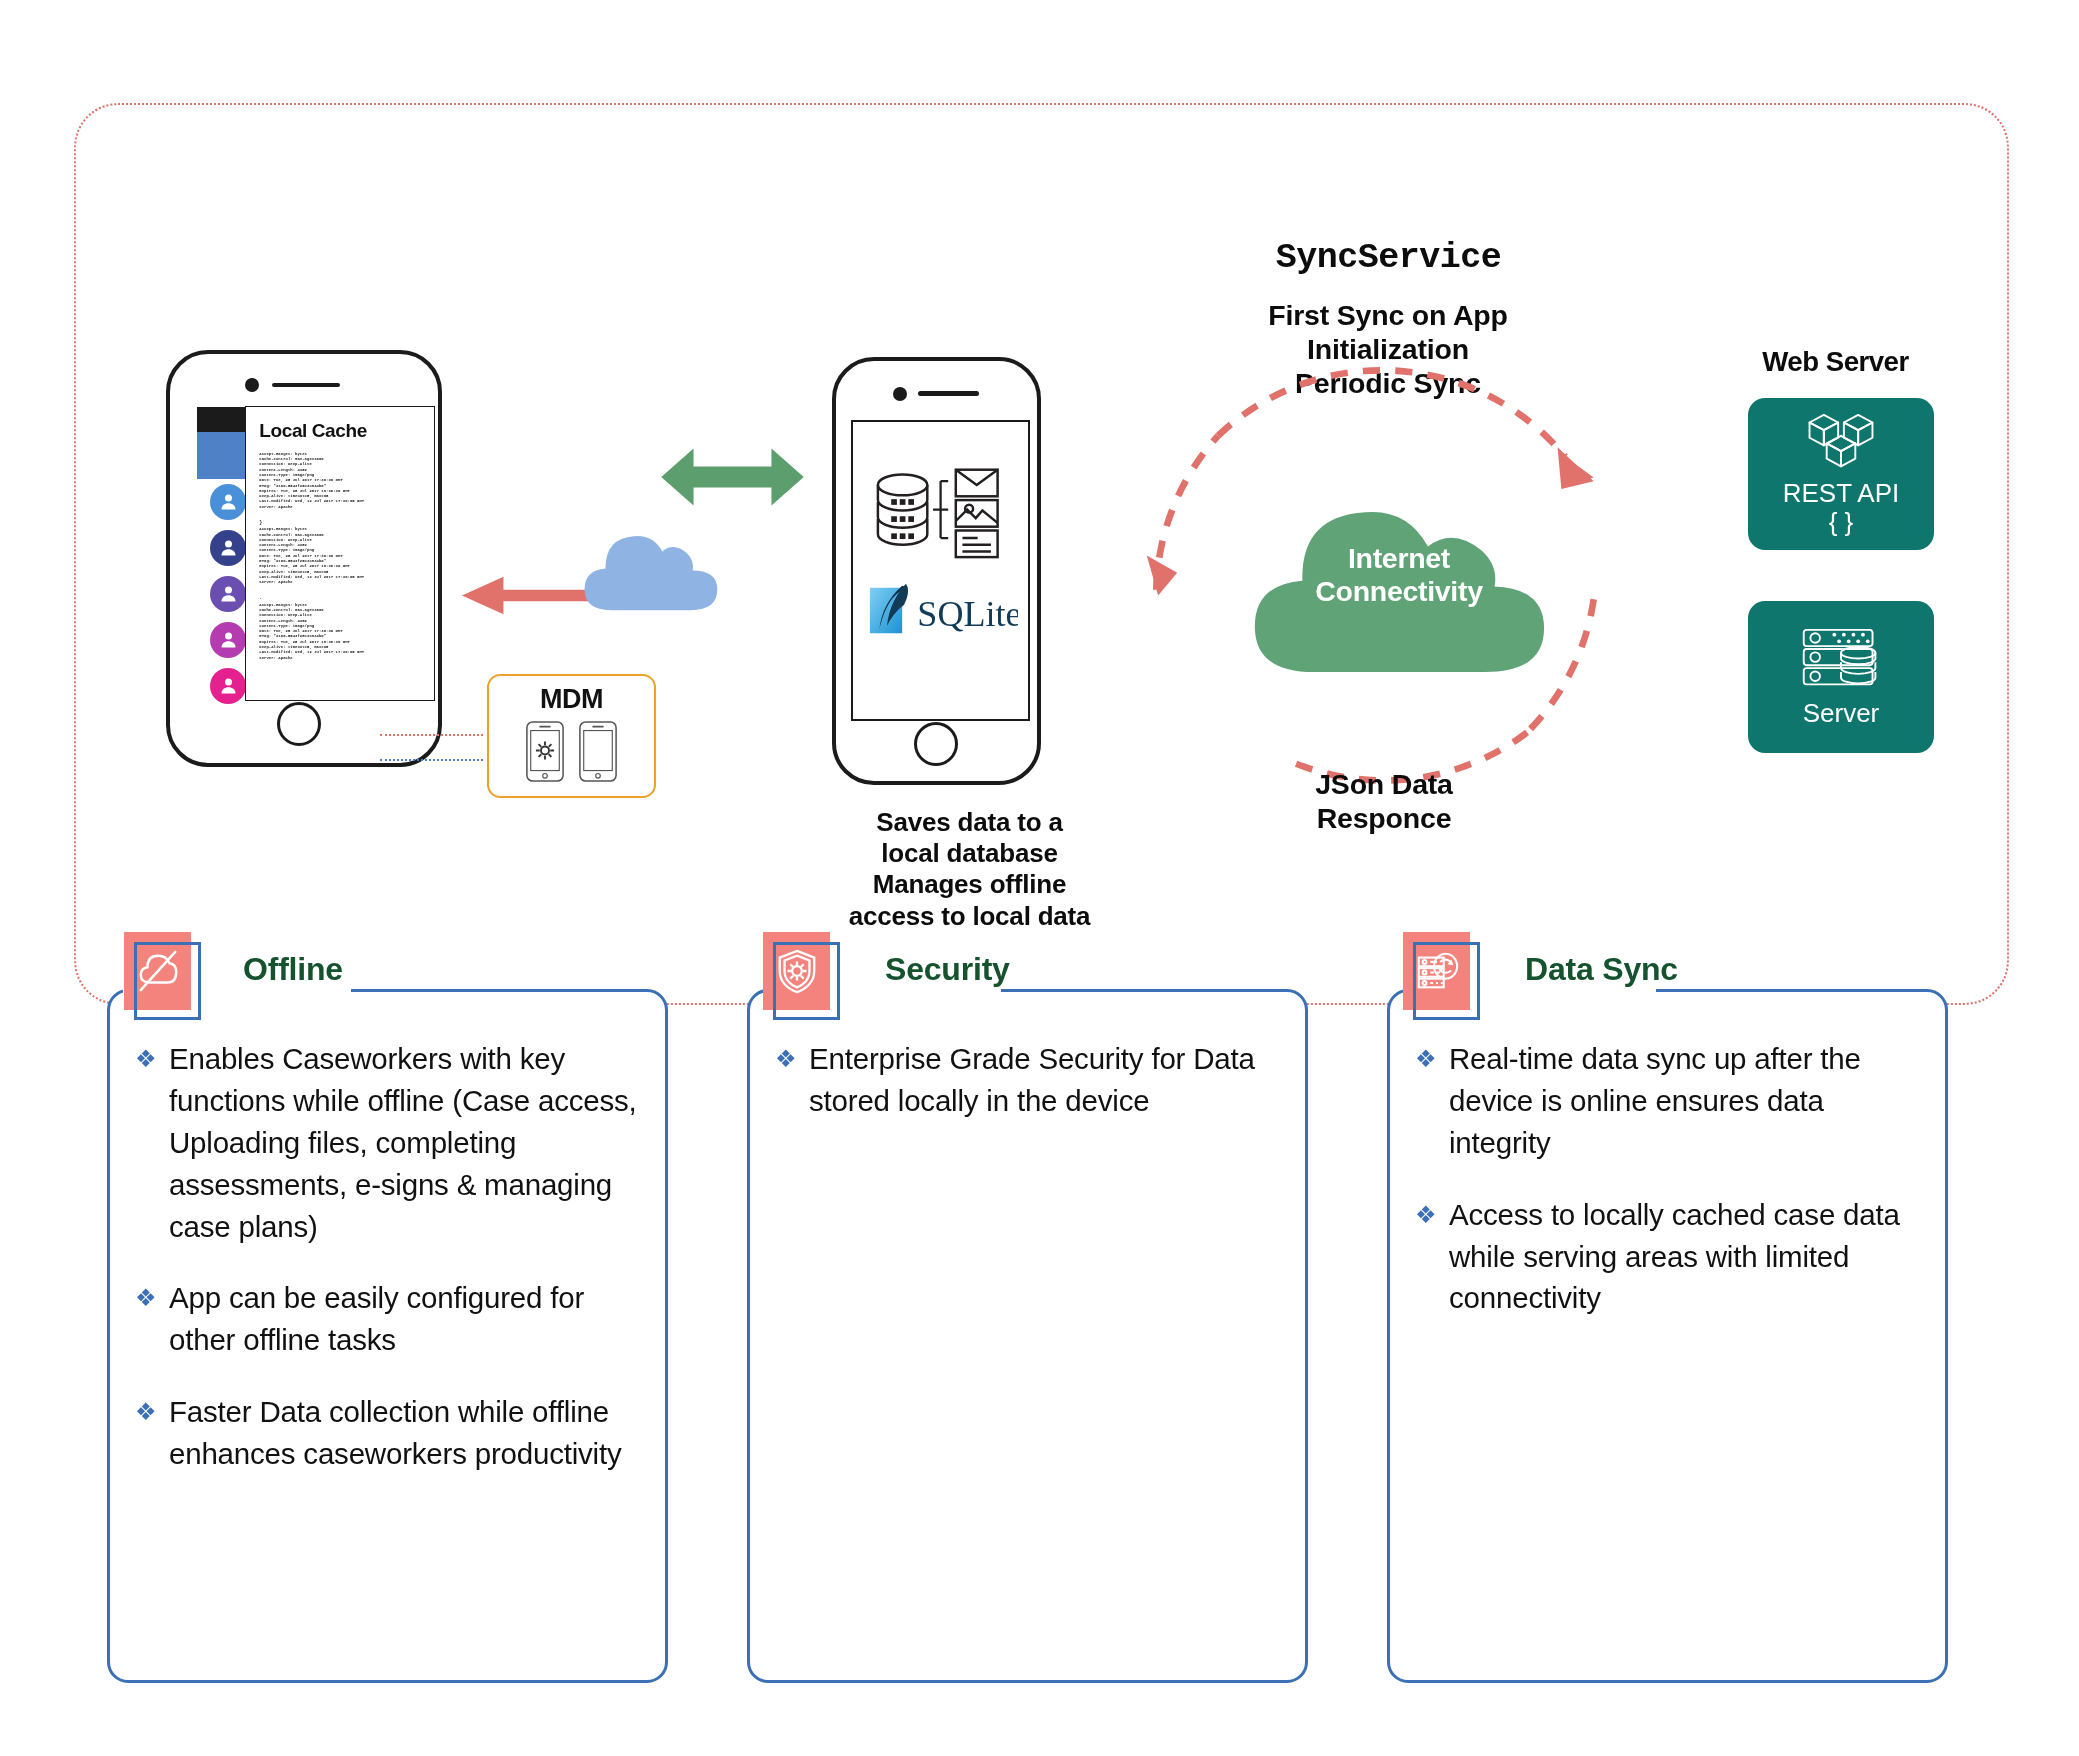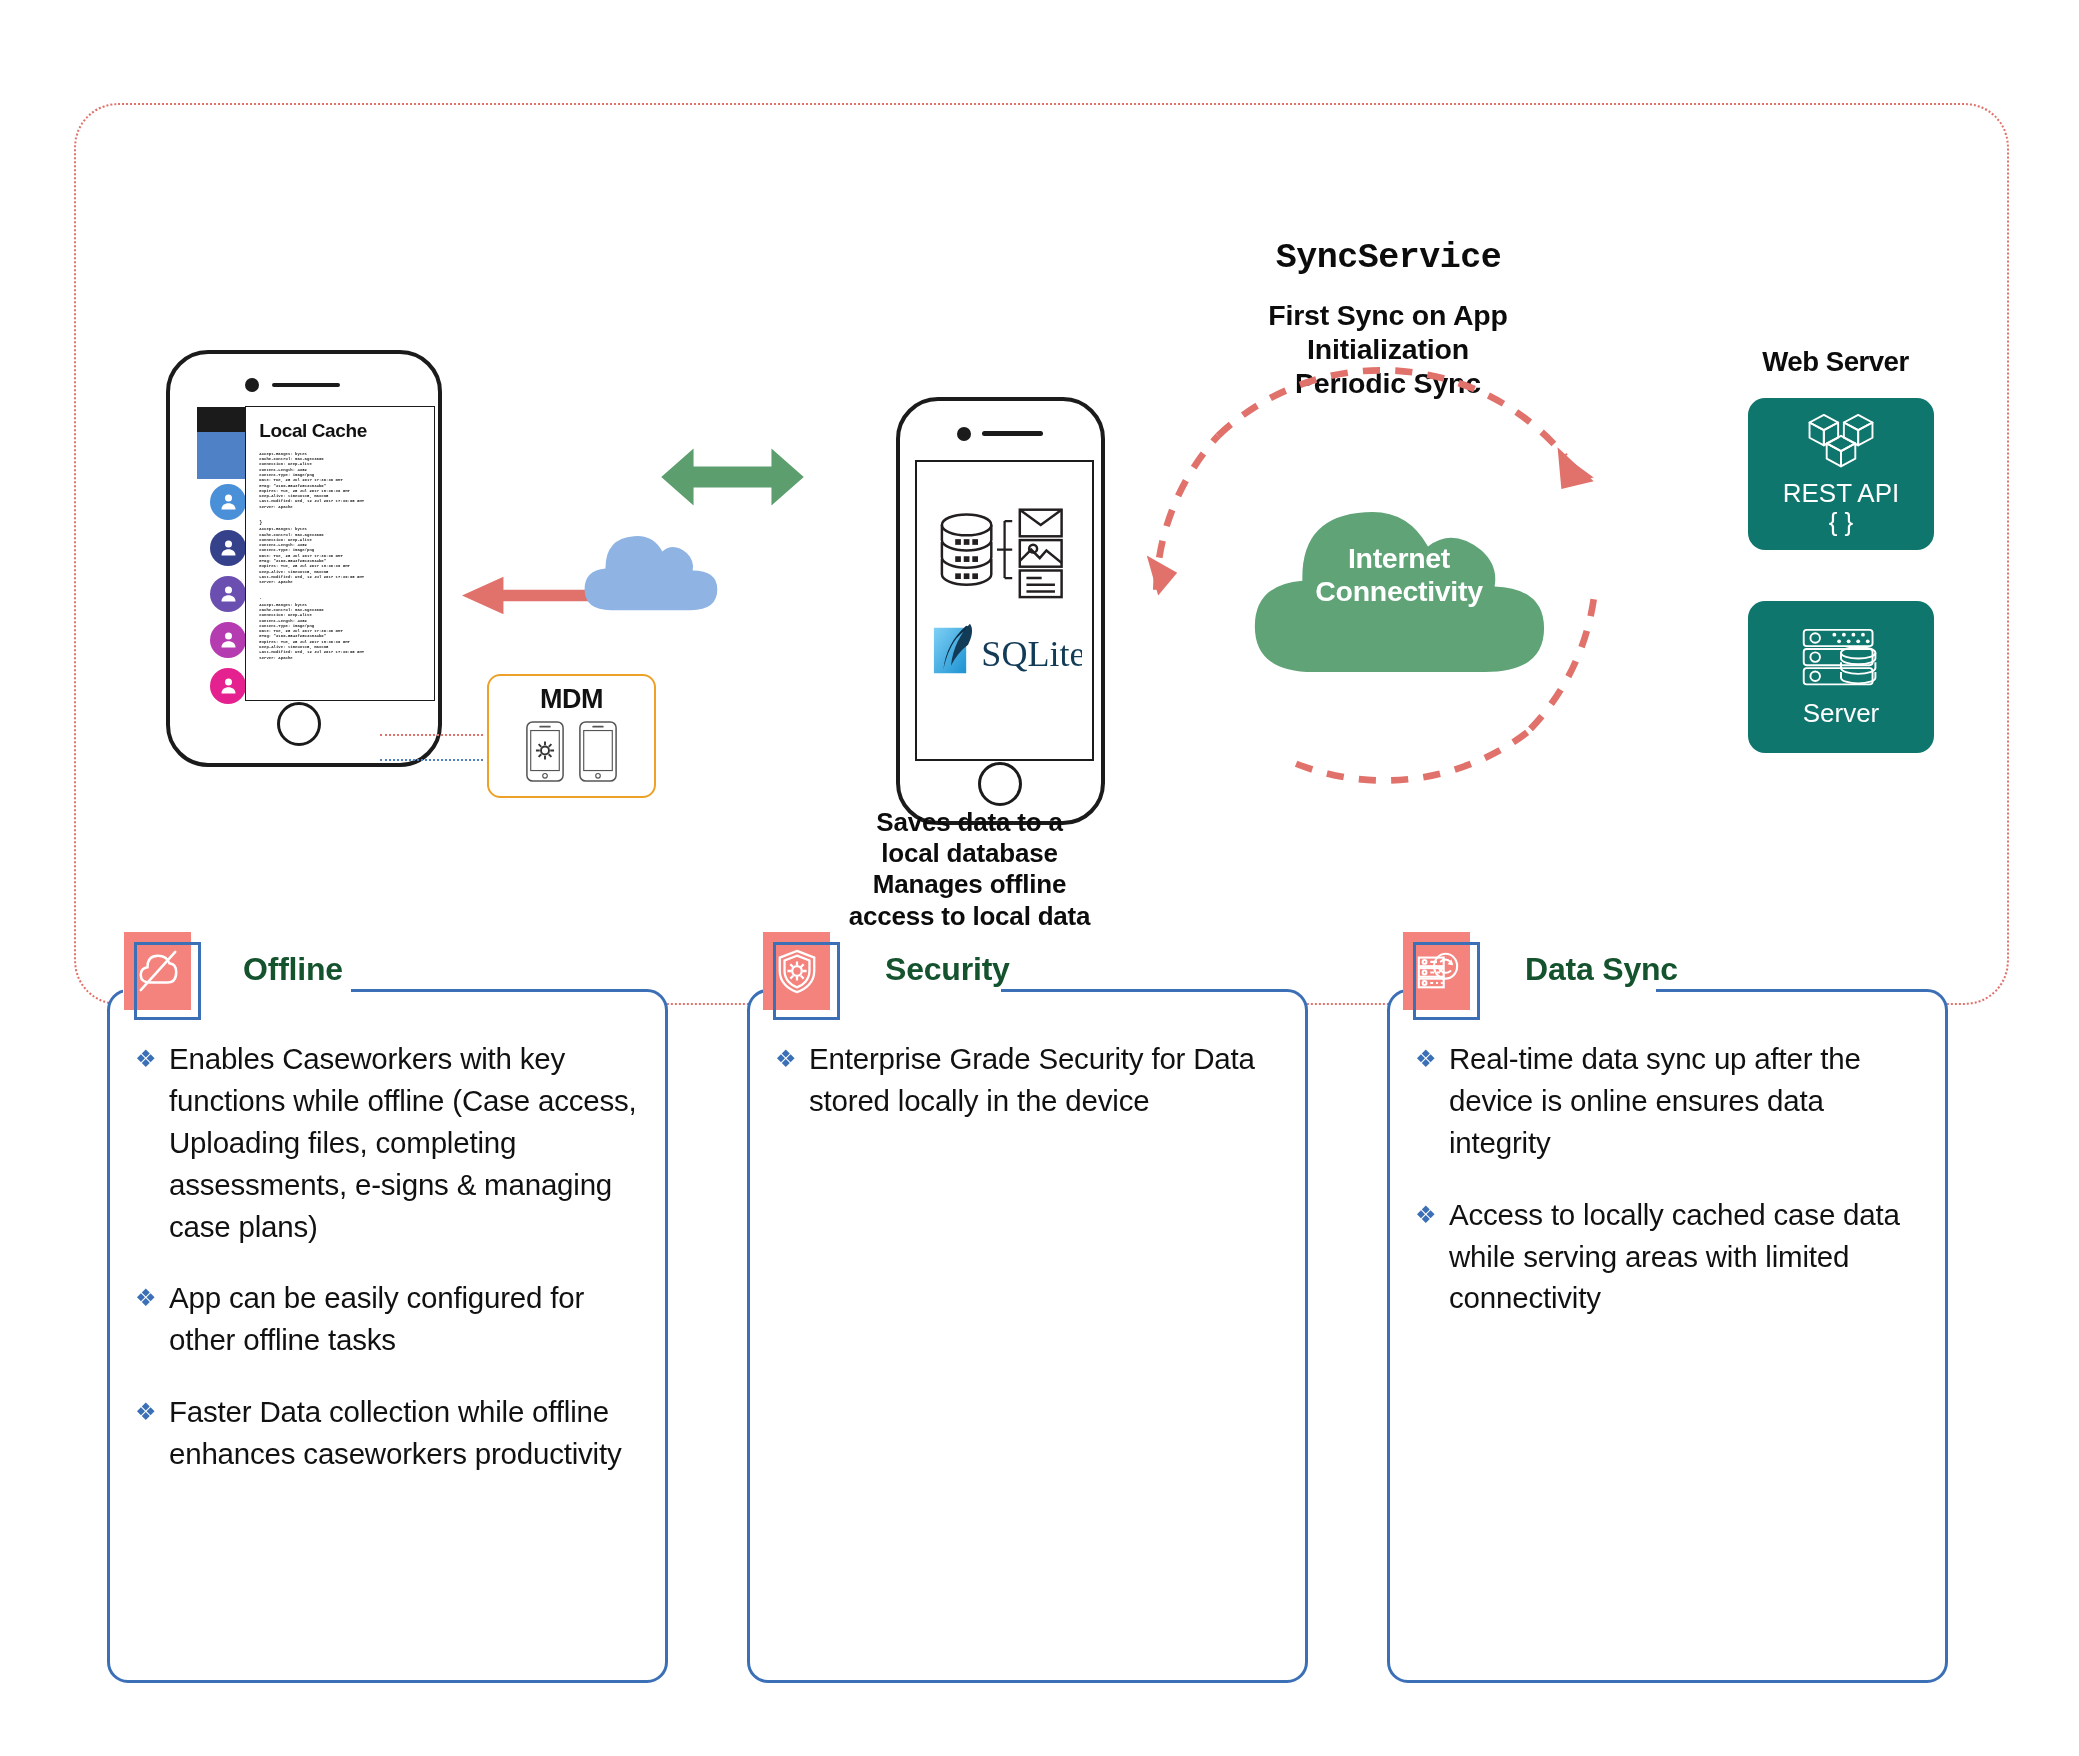--- a/index.html
+++ b/index.html
@@ -120,21 +120,21 @@
     font-weight:600; line-height:1.2; letter-spacing:-0.2px;
   }
   #mobile-device-title { left:789px; top:232px; width:228px; font-size:35px; }
   #syncservice-title  { left:1227px; top:238px; width:323px; font-size:35px;font-family:Liberation Mono, monospace; }
   #syncservice-sub    { left:1217px; top:298px; width:342px; font-size:28.5px; }
   #json-resp-label    { left:1265px; top:767px; width:238px; font-size:28.5px; }
   #webserver-title    { left:1712px; top:346px; width:247px; font-size:27.6px; font-weight:800; }
   #mobile-caption     { left:827px; top:807px; width:285px; font-size:26px; }
 
   
-  #center-phone { left:896px; top:357px; width:209px; height:428px;margin-top:40px; }
+  #center-phone { left:832px; top:357px; width:209px; height:428px; }
   #center-phone .notch-dot { left:57px; top:26px; }
   #center-phone .notch-bar { left:82px; top:30px; width:61px; }
   #center-phone .home-btn { left:78px; bottom:15px; width:44px; height:44px; }
   #center-phone .screen { left:15px; top:59px; width:179px; height:301px; }
   .cp-icons { position:absolute; left:17px; top:42px; width:145px; height:95px; }
   .cp-sqlite { position:absolute; left:15px; top:158px; width:150px; height:59px; }
 
   
   #sync-circle { position:absolute; left:1118px; top:314px; width:552px; height:504px; }
 
@@ -430,20 +430,21 @@
     <path d="M470 150 l30 22 l-34 8 l14 -14 z" fill="#e0726b"></path>
     <path d="M462 140 L500 176 L466 184 Z" fill="#e0726b"></path>
     <path d="M42 296 L30 254 L62 272 Z" fill="#e0726b"></path>
   </svg>
 
   <svg id="green-cloud" viewBox="0 0 350 210">
     <path fill="#5fa377" d="M86 206 Q24 206 24 158 Q24 114 74 110 Q72 42 140 38 Q184 34 206 74 Q232 54 262 78 Q280 94 276 116 Q328 118 328 160 Q328 206 266 206 Z"></path>
   </svg>
   <div class="green-cloud-label">Internet<br>Connectivity</div>
 
+  <div class="sub-text" id="json-resp-label" style="font-weight:700;">JSon Data<br>Responce</div>
 
   <div class="title-bold" id="webserver-title">Web Server</div>
 
   <div class="ws-box" id="ws-rest">
     <svg width="82" height="63" viewBox="0 0 86 66">
       <g fill="none" stroke="#ffffff" stroke-width="2" stroke-linejoin="round">
         <path d="M25 4 L40 12 L25 20 L10 12 Z"></path>
           <path d="M10 12 v16 l15 8 v-16 Z"></path>
           <path d="M40 12 v16 l-15 8 v-16 Z"></path>
         <path d="M61 4 L76 12 L61 20 L46 12 Z"></path>

